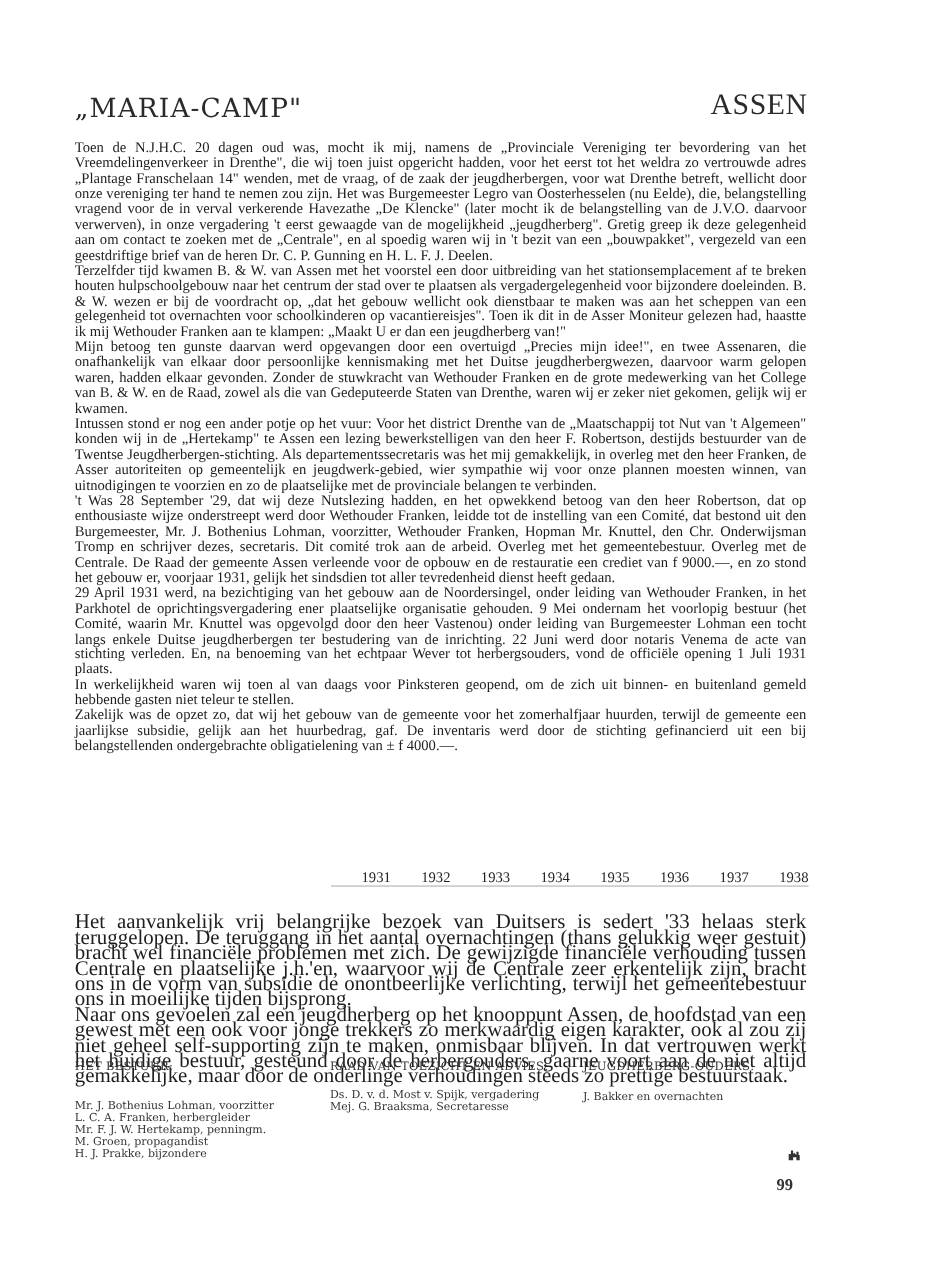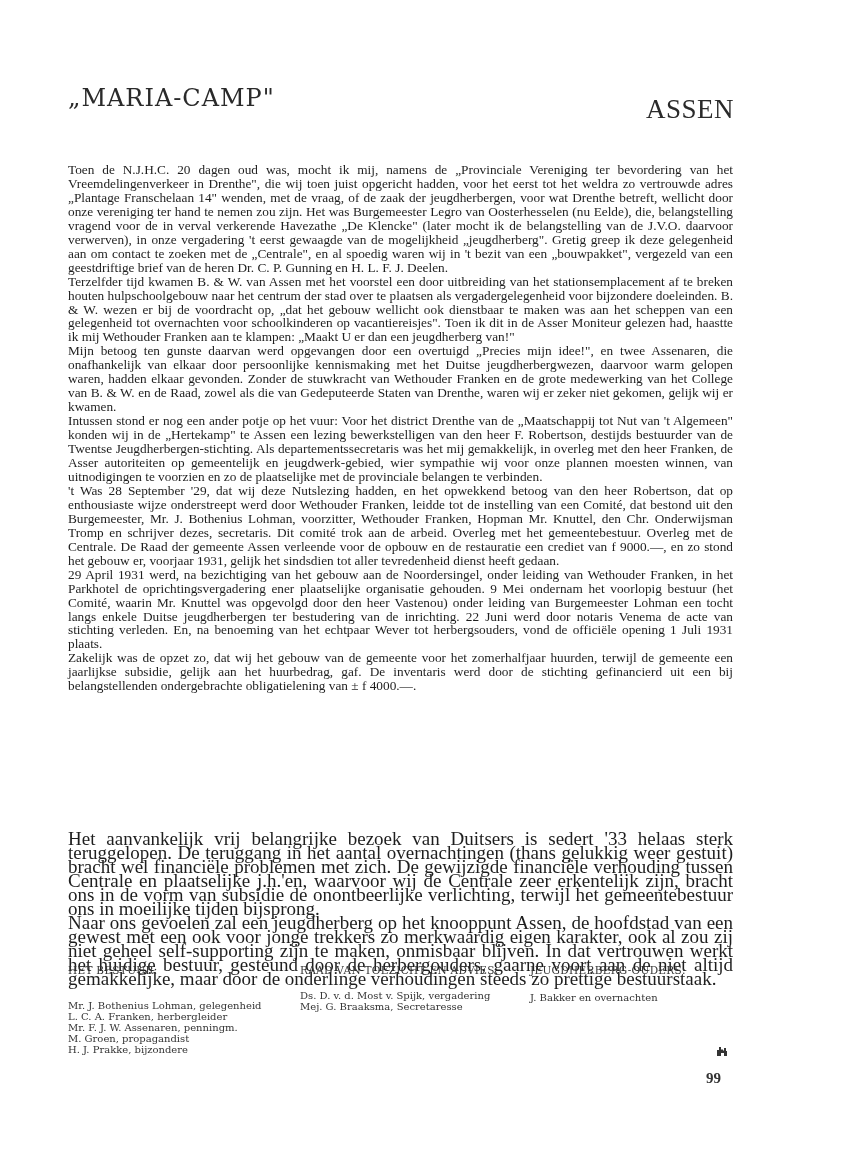--- a/index.html
+++ b/index.html
@@ -7,28 +7,28 @@
       width: 860px; height: 1160px; position: relative; overflow: hidden;
       font-family: "Liberation Serif", "DejaVu Serif", serif;
       color: #1e1e1e;
     }
     .page-title {
       position: absolute; left: 68px; top: 84px;
       font-family: "DejaVu Serif", serif; font-size: 24px; letter-spacing: 1px;
       color: #2a2a2a;
     }
     .page-place {
-      position: absolute; right: 126px; top: 94px;
+      position: absolute; right: 126px; top: 80px;
       font-family: "Liberation Serif", serif; font-size: 27px; letter-spacing: 0.5px;
       color: #2a2a2a;
       text-align: right;
     }
     .body-text {
       position: absolute; left: 68px; top: 127px; width: 665px;
-      font-size: 13.3px; line-height: 13.95px; text-align: justify; margin-top: 36px;
+      font-size: 13.3px; line-height: 13.95px; text-align: justify;
     }
     .body-text p { margin: 0; text-indent: 0; }
     .stats {
       position: absolute; left: 68px; top: 791px; width: 667px;
       font-size: 13.3px;
     }
     .stats table { border-collapse: collapse; width: 100%; }
     .stats td { padding: 0; height: 14px; line-height: 14px; text-align: right; }
     .stats td.label { text-align: left; padding-left: 38px; width: 195px; }
     .stats tr.years td:not(.label) { border-bottom: 1px solid #b0b0b0; }
@@ -64,41 +64,53 @@
 <div class="page-title">„MARIA-CAMP"</div>
 <div class="page-place">ASSEN</div>
 
 <div class="body-text">
   <p>Toen de N.J.H.C. 20 dagen oud was, mocht ik mij, namens de „Provinciale Vereniging ter bevordering van het Vreemdelingenverkeer in Drenthe", die wij toen juist opgericht hadden, voor het eerst tot het weldra zo vertrouwde adres „Plantage Franschelaan 14" wenden, met de vraag, of de zaak der jeugdherbergen, voor wat Drenthe betreft, wellicht door onze vereniging ter hand te nemen zou zijn. Het was Burgemeester Legro van Oosterhesselen (nu Eelde), die, belangstelling vragend voor de in verval verkerende Havezathe „De Klencke" (later mocht ik de belangstelling van de J.V.O. daarvoor verwerven), in onze vergadering 't eerst gewaagde van de mogelijkheid „jeugdherberg". Gretig greep ik deze gelegenheid aan om contact te zoeken met de „Centrale", en al spoedig waren wij in 't bezit van een „bouwpakket", vergezeld van een geestdriftige brief van de heren Dr. C. P. Gunning en H. L. F. J. Deelen.</p>
   <p>Terzelfder tijd kwamen B. &amp; W. van Assen met het voorstel een door uitbreiding van het stationsemplacement af te breken houten hulpschoolgebouw naar het centrum der stad over te plaatsen als vergadergelegenheid voor bijzondere doeleinden. B. &amp; W. wezen er bij de voordracht op, „dat het gebouw wellicht ook dienstbaar te maken was aan het scheppen van een gelegenheid tot overnachten voor schoolkinderen op vacantiereisjes". Toen ik dit in de Asser Moniteur gelezen had, haastte ik mij Wethouder Franken aan te klampen: „Maakt U er dan een jeugdherberg van!"</p>
   <p>Mijn betoog ten gunste daarvan werd opgevangen door een overtuigd „Precies mijn idee!", en twee Assenaren, die onafhankelijk van elkaar door persoonlijke kennismaking met het Duitse jeugdherbergwezen, daarvoor warm gelopen waren, hadden elkaar gevonden. Zonder de stuwkracht van Wethouder Franken en de grote medewerking van het College van B. &amp; W. en de Raad, zowel als die van Gedeputeerde Staten van Drenthe, waren wij er zeker niet gekomen, gelijk wij er kwamen.</p>
   <p>Intussen stond er nog een ander potje op het vuur: Voor het district Drenthe van de „Maatschappij tot Nut van 't Algemeen" konden wij in de „Hertekamp" te Assen een lezing bewerkstelligen van den heer F. Robertson, destijds bestuurder van de Twentse Jeugdherbergen-stichting. Als departementssecretaris was het mij gemakkelijk, in overleg met den heer Franken, de Asser autoriteiten op gemeentelijk en jeugdwerk-gebied, wier sympathie wij voor onze plannen moesten winnen, van uitnodigingen te voorzien en zo de plaatselijke met de provinciale belangen te verbinden.</p>
   <p>'t Was 28 September '29, dat wij deze Nutslezing hadden, en het opwekkend betoog van den heer Robertson, dat op enthousiaste wijze onderstreept werd door Wethouder Franken, leidde tot de instelling van een Comité, dat bestond uit den Burgemeester, Mr. J. Bothenius Lohman, voorzitter, Wethouder Franken, Hopman Mr. Knuttel, den Chr. Onderwijsman Tromp en schrijver dezes, secretaris. Dit comité trok aan de arbeid. Overleg met het gemeentebestuur. Overleg met de Centrale. De Raad der gemeente Assen verleende voor de opbouw en de restauratie een crediet van f 9000.—, en zo stond het gebouw er, voorjaar 1931, gelijk het sindsdien tot aller tevredenheid dienst heeft gedaan.</p>
   <p>29 April 1931 werd, na bezichtiging van het gebouw aan de Noordersingel, onder leiding van Wethouder Franken, in het Parkhotel de oprichtingsvergadering ener plaatselijke organisatie gehouden. 9 Mei ondernam het voorlopig bestuur (het Comité, waarin Mr. Knuttel was opgevolgd door den heer Vastenou) onder leiding van Burgemeester Lohman een tocht langs enkele Duitse jeugdherbergen ter bestudering van de inrichting. 22 Juni werd door notaris Venema de acte van stichting verleden. En, na benoeming van het echtpaar Wever tot herbergsouders, vond de officiële opening 1 Juli 1931 plaats.</p>
+  <p>In werkelijkheid waren wij toen al van daags voor Pinksteren geopend, om de zich uit binnen- en buitenland gemeld hebbende gasten niet teleur te stellen.</p>
   <p>Zakelijk was de opzet zo, dat wij het gebouw van de gemeente voor het zomerhalfjaar huurden, terwijl de gemeente een jaarlijkse subsidie, gelijk aan het huurbedrag, gaf. De inventaris werd door de stichting gefinancierd uit een bij belangstellenden ondergebrachte obligatielening van ± f 4000.—.</p>
 </div>
 
 <div class="stats">
   <table>
     <tbody>
+        <tr class="years">
+      <td class="label"></td>
+      <td>1931</td>
+      <td>1932</td>
+      <td>1933</td>
+      <td>1934</td>
+      <td>1935</td>
+      <td>1936</td>
+      <td>1937</td>
+      <td>1938</td>
+    </tr>
   </tbody>
     </table>
 </div>
 
 <div class="body-text2">
   <p>Het aanvankelijk vrij belangrijke bezoek van Duitsers is sedert '33 helaas sterk teruggelopen. De teruggang in het aantal overnachtingen (thans gelukkig weer gestuit) bracht wel financiële problemen met zich. De gewijzigde financiële verhouding tussen Centrale en plaatselijke j.h.'en, waarvoor wij de Centrale zeer erkentelijk zijn, bracht ons in de vorm van subsidie de onontbeerlijke verlichting, terwijl het gemeentebestuur ons in moeilijke tijden bijsprong.</p>
   <p>Naar ons gevoelen zal een jeugdherberg op het knooppunt Assen, de hoofdstad van een gewest met een ook voor jonge trekkers zo merkwaardig eigen karakter, ook al zou zij niet geheel self-supporting zijn te maken, onmisbaar blijven. In dat vertrouwen werkt het huidige bestuur, gesteund door de herbergouders, gaarne voort aan de niet altijd gemakkelijke, maar door de onderlinge verhoudingen steeds zo prettige bestuurstaak.</p>
 </div>
 
 <div class="col col-1">
   <div class="head">HET BESTUUR:</div>
   <div class="list">
-    <div>Mr. J. Bothenius Lohman, gelegenheid</div>
+    <div>Mr. J. Bothenius Lohman, voorzitter</div>
     <div>L. C. A. Franken, herbergleider</div>
-    <div>Mr. F. J. W. Assenaren, penningm.</div>
+    <div>Mr. F. J. W. Hertekamp, penningm.</div>
     <div>M. Groen, propagandist</div>
     <div>H. J. Prakke, bijzondere</div>
   </div>
 </div>
 
 <div class="col col-2">
   <div class="head">RAAD VAN TOEZICHT EN ADVIES:</div>
   <div class="list">
     <div>Ds. D. v. d. Most v. Spijk, vergadering</div>
     <div>Mej. G. Braaksma, Secretaresse</div>

